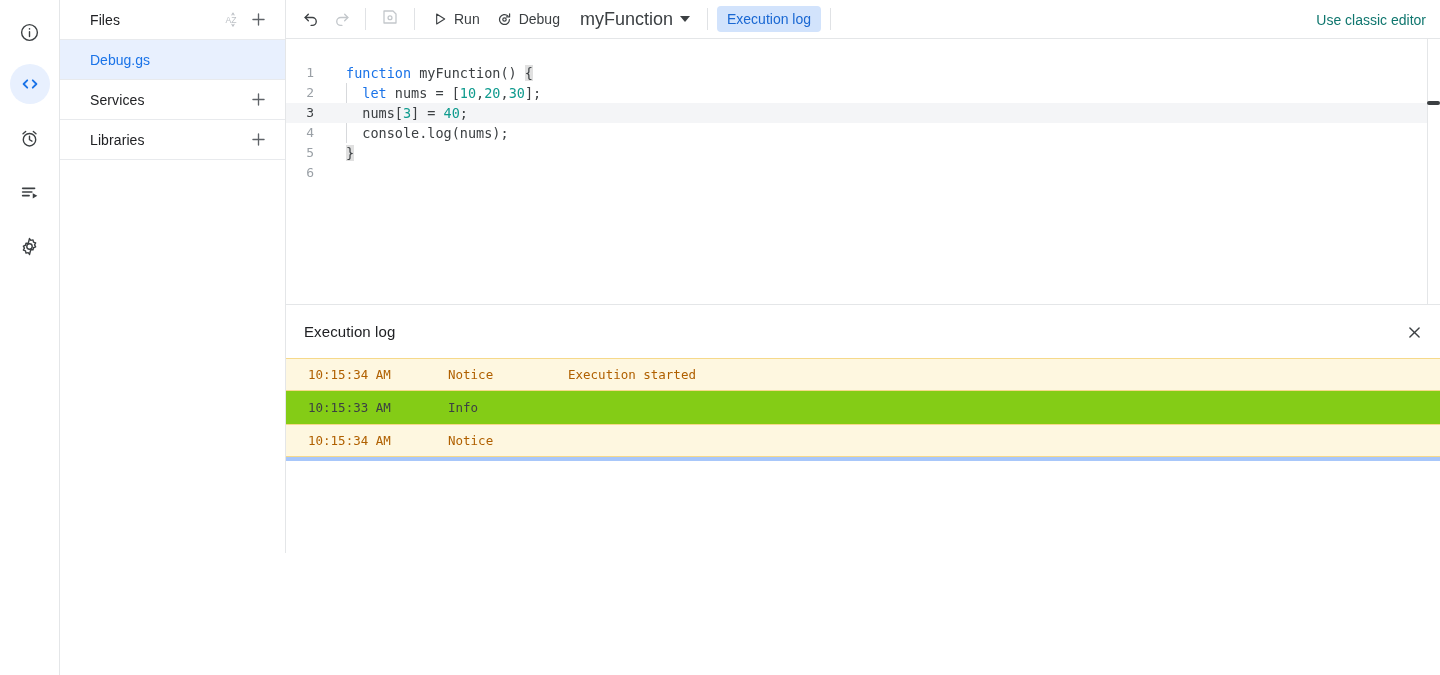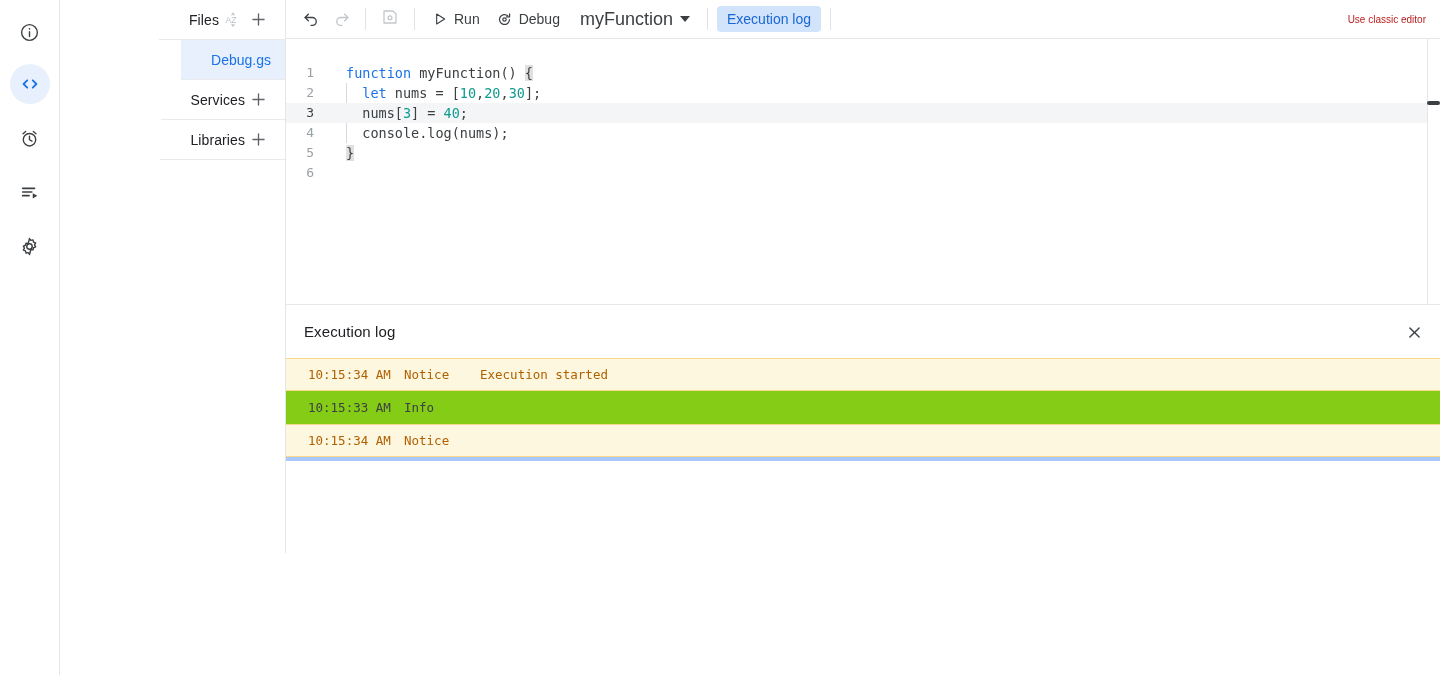--- a/index.html
+++ b/index.html
@@ -34,21 +34,21 @@
   .rail-gap-3 { margin-top: 14px; }
   .rail-gap-4 { margin-top: 14px; }
   .rail-btn.active { background: #e8f0fe; color: #1a73e8; }
   .rail-btn svg { display: block; }
 
   
   .sidebar {
     width: 226px; flex: 0 0 226px; height: 553px;
     background: #ffffff;
     border-right: 1px solid #e4e6e8;
-    display: flex; flex-direction: column; align-items: flex-end;
+    display: flex; flex-direction: column;
   }
   .sb-section {
     height: 40px; display: flex; align-items: center;
     padding: 0 14px 0 30px;
     border-bottom: 1px solid #e8eaed;
   }
   .sb-title {
     font-size: 14px; color: #202124; flex: 1;
     letter-spacing: .1px;
   }
@@ -101,21 +101,21 @@
   .caret { width:0;height:0;border-left:5px solid transparent;border-right:5px solid transparent;border-top:6px solid #3c4043; }
   .tb-pill {
     height: 26px; display:flex; align-items:center; padding: 0 10px;
     background: #d2e3fc; color: #1967d2; border-radius: 4px;
     font-size: 14px; font-weight: 500; cursor: pointer; white-space: nowrap;
   }
   .tb-right {
     position: absolute; right: 0; top: 0; height: 39px;
     display: flex; align-items: center; padding-right: 14px;
   }
-  .tb-link { font-size: 10px; color: #b91c1c; cursor: pointer; white-space: nowrap; }
+  .tb-link { font-size: 14px; color: #0f766e; cursor: pointer; white-space: nowrap; }
 
   
   .editor-wrap { flex: 1; position: relative; overflow: hidden; background: #fff; }
   .editor {
     position: absolute; inset: 0 13px 0 0;
     border-bottom: 1px solid #e4e6e8;
     overflow: hidden;
     background: #fff;
   }
   .code-area {
@@ -173,20 +173,21 @@
     width: 28px; height: 28px; display:flex; align-items:center; justify-content:center;
     cursor: pointer; color: #3c4043; border-radius: 50%;
   }
   .log-rows { flex: 1; position: relative; }
   .log-row {
     height: 33px; display: flex; align-items: center;
     font-family: "DejaVu Sans Mono", "Liberation Mono", monospace;
     font-size: 12.5px;
     padding-left: 22px;
     white-space: pre;
+    gap: 44px;
   }
   .log-row.notice {
     background: #fef7e0;
     color: #b06000;
     border-top: 1px solid #f6d98a;
     border-bottom: 1px solid #f6d98a;
   }
   .log-row.info { background: #84cc16; color: #3c4043; }
   .lr-time { width: 96px; flex: 0 0 96px; }
   .lr-level { width: 76px; flex: 0 0 76px; }

